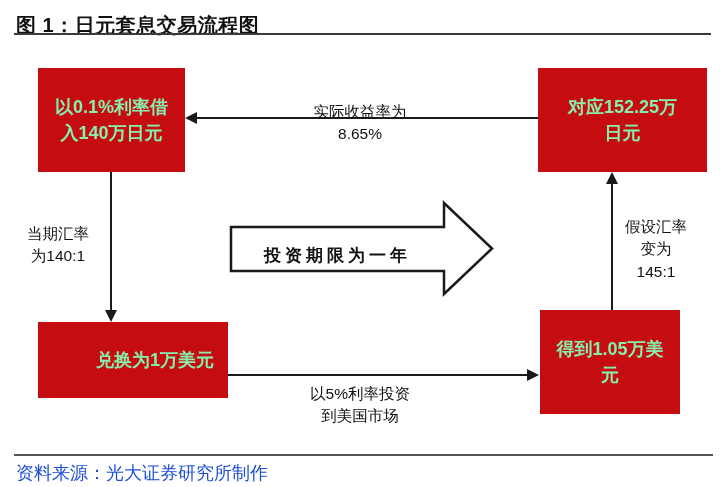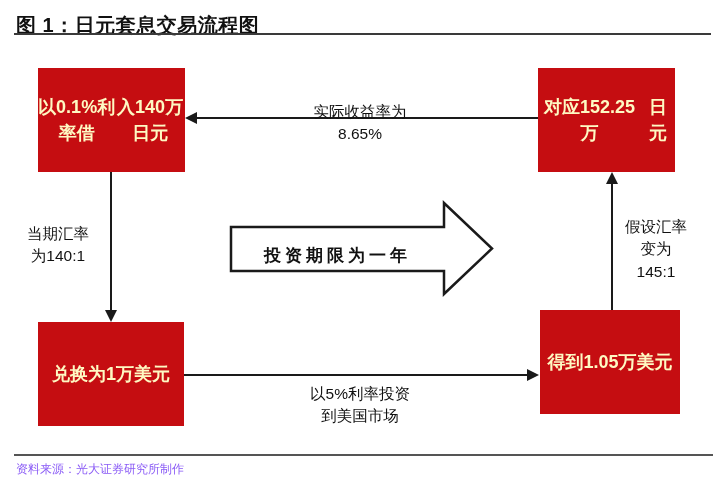--- a/index.html
+++ b/index.html
@@ -2,42 +2,42 @@
 <html style="--box-red: #C50D11;"><head>
 <meta charset="utf-8">
 <style>
   html,body{margin:0;padding:0;background:#fff;}
   body{font-family:"Liberation Sans","DejaVu Sans",sans-serif;}
   .canvas{position:relative;width:723px;height:487px;background:#ffffff;overflow:hidden;}
 
   .fig-title{position:absolute;left:16px;top:12px;font-size:20px;font-weight:bold;color:#111;letter-spacing:0.5px;}
   .title-rule{position:absolute;left:14px;top:33px;width:697px;height:2px;background:#3a3a3a;}
 
-  .rbox{position:absolute;background:var(--box-red,#C50D11);color:#fef9c3;font-weight:bold;
-        font-size:18px;line-height:1.45;display:flex;flex-direction:row;
+  .rbox{position:absolute;background:var(--box-red,#C50D11);color:#86efac;font-weight:bold;
+        font-size:18px;line-height:1.45;display:flex;flex-direction:column;
         align-items:center;justify-content:center;text-align:center;}
   .box-tl{left:38px;top:68px;width:147px;height:104px;}
-  .box-tr{left:538px;top:68px;width:137px;height:104px;}
-  .box-bl{left:38px;top:322px;width:146px;height:104px;}
+  .box-tr{left:538px;top:68px;width:169px;height:104px;}
+  .box-bl{left:38px;top:322px;width:146px;height:76px;padding-left:44px;}
   .box-br{left:540px;top:310px;width:140px;height:104px;}
 
   .lbl{position:absolute;color:#111;font-size:15.5px;line-height:1.45;text-align:center;}
   .lbl-top{left:280px;top:62px;width:160px;margin-top:39px;}
   .lbl-left{left:14px;top:223px;width:88px;}
   .lbl-bottom{left:280px;top:383px;width:160px;}
   .lbl-right{left:618px;top:216px;width:76px;}
 
   .big-arrow-label{position:absolute;left:231px;top:227px;width:213px;height:56px;
         display:flex;align-items:center;justify-content:center;
         font-weight:bold;font-size:17px;letter-spacing:4px;color:#111;}
 
   .connectors{position:absolute;left:0;top:0;width:723px;height:487px;}
 
   .src-rule{position:absolute;left:14px;top:454px;width:699px;height:2px;background:#555;}
-  .source{position:absolute;left:16px;top:461px;font-size:12px;color:#8b5cf6;}
+  .source{position:absolute;left:16px;top:461px;font-size:18px;color:#1d4ed8;}
 </style>
 </head>
 <body>
 
 <div class="canvas">
 
   <div class="fig-title">图 1：日元套息交易流程图</div>
   <div class="title-rule"></div>
 
   <svg class="connectors" viewBox="0 0 723 487">

